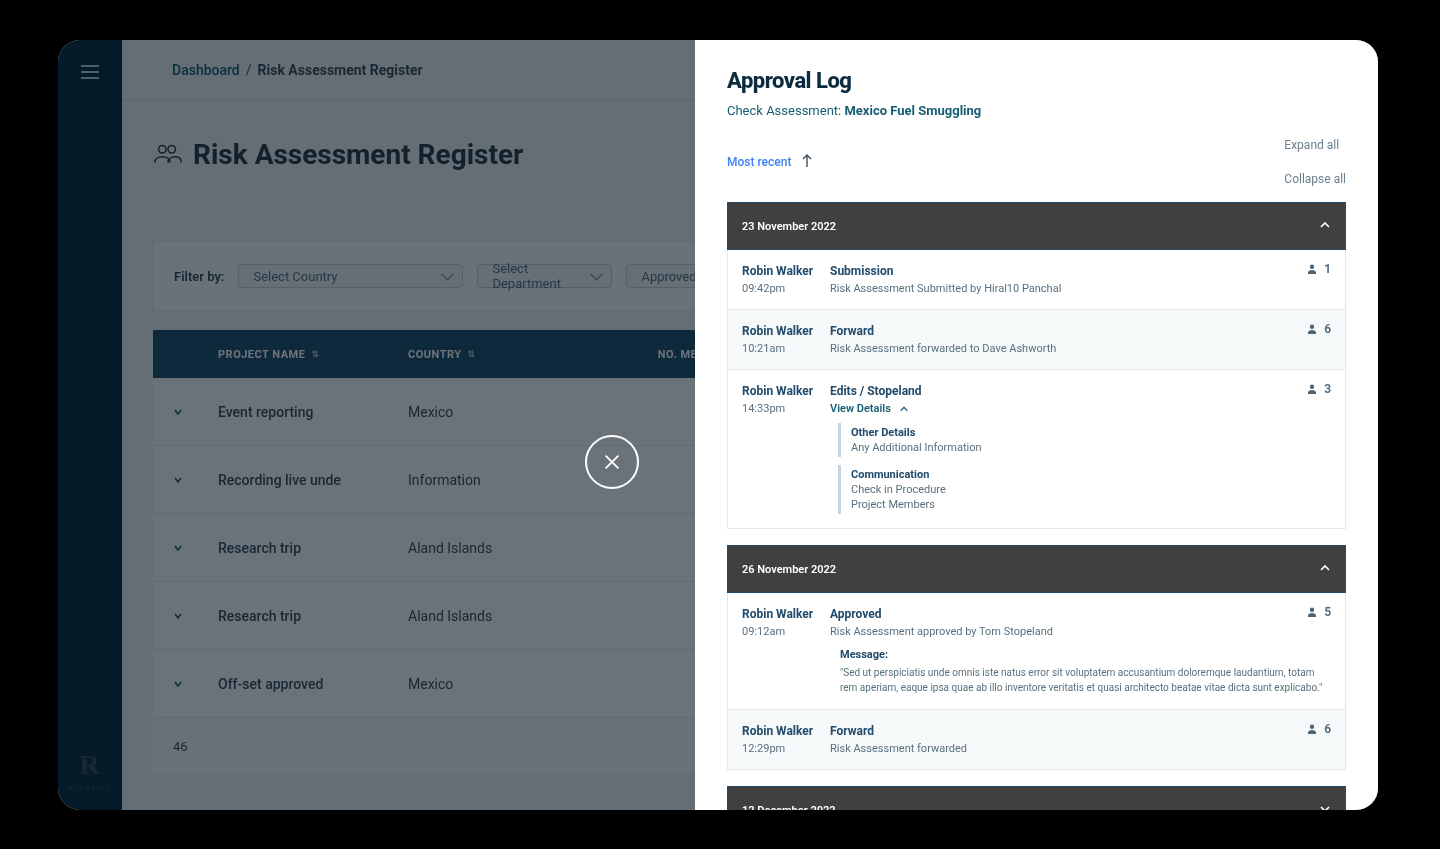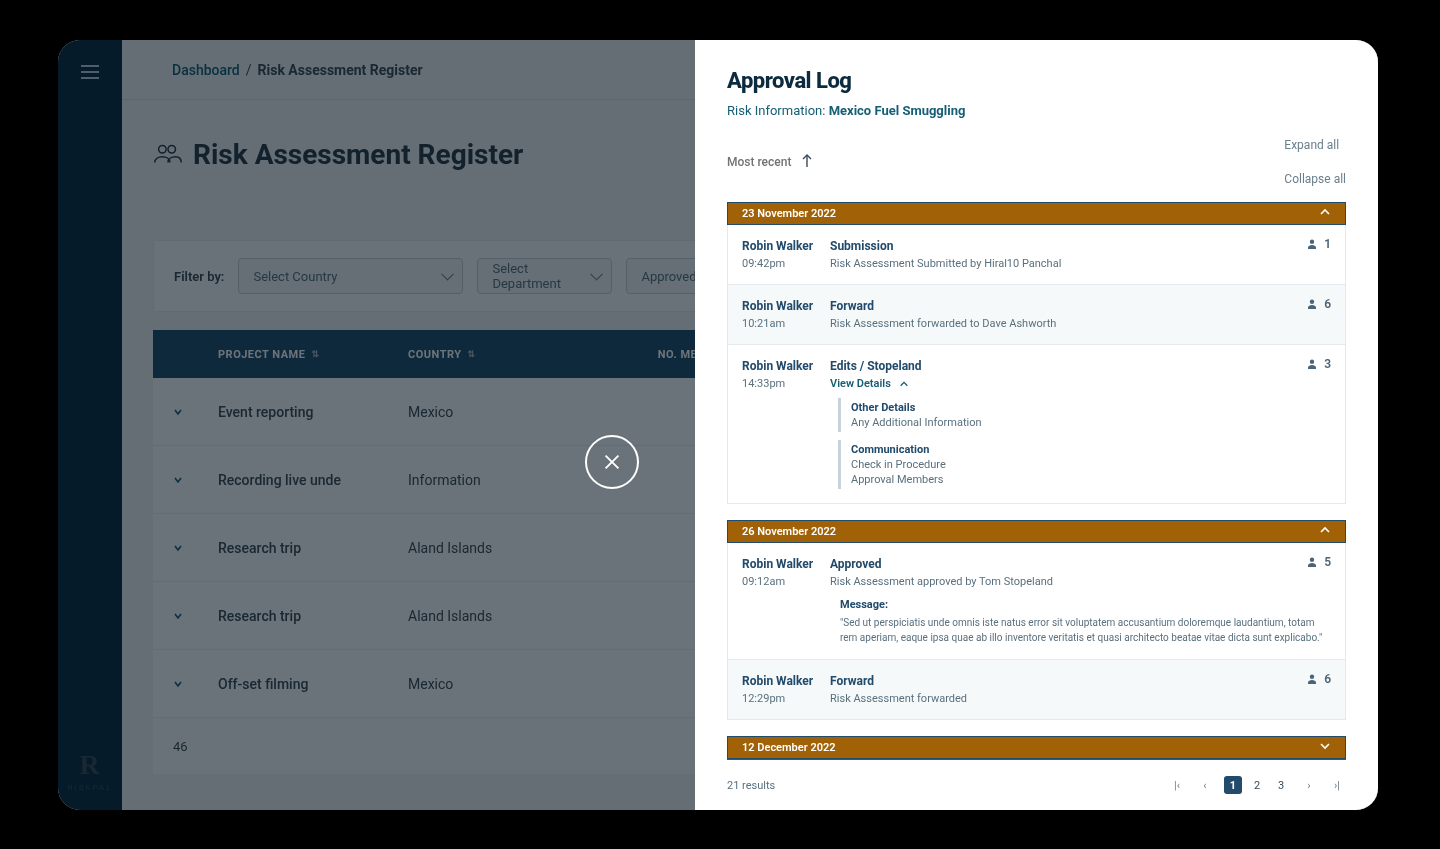--- a/index.html
+++ b/index.html
@@ -20,21 +20,21 @@
   .breadcrumb-current { font-weight:700; }
 
   
   .page-title-wrap { position:absolute; left:95px; top:98px; display:flex; align-items:center; gap:10px; color:#2a3946;}
   .people-icon svg { width:30px; height:24px; }
   .page-title { font-size:28px; font-weight:700; }
 
   
   .filter-bar { position:absolute; left:95px; top:200px; right:35px; height:72px; background:#f8fafb; border:1px solid #e3e9ed; display:flex; align-items:center; padding:0 20px; gap:14px; font-size:13px; color:#3c4b57; }
   .filter-label { font-weight:600; }
-  .filter-select { height:36px; padding:0 30px 0 14px; border:1px solid #c3cfd7; border-radius:4px; background:#f0f4f6; color:#59707f; font-size:13px; position:relative; display:flex; align-items:center; cursor:pointer; }
+  .filter-select { height:24px; padding:0 30px 0 14px; border:1px solid #c3cfd7; border-radius:4px; background:#f0f4f6; color:#59707f; font-size:13px; position:relative; display:flex; align-items:center; cursor:pointer; }
   .filter-select::after { content:''; position:absolute; right:10px; top:50%; width:8px; height:8px; border-right:1.5px solid #6a7f8c; border-bottom:1.5px solid #6a7f8c; transform:translateY(-70%) rotate(45deg); }
   .fs-country{width:225px;} .fs-dept{width:135px;} .fs-status{width:110px;}
 
   
   .table-wrap { position:absolute; left:95px; top:290px; right:35px; }
   .thead { background:#214a6b; height:48px; display:flex; align-items:center; color:#fff; font-size:11px; font-weight:700; letter-spacing:0.5px; padding-left:65px; }
   .th-project { width:190px; display:flex; align-items:center; gap:6px;}
   .th-country { width:190px; display:flex; align-items:center; gap:6px;}
   .th-members { width:150px; text-align:right; display:flex; align-items:center; justify-content:flex-end; gap:6px;}
   .sort-icon { opacity:0.6; font-size:9px; letter-spacing:-2px;}
@@ -51,26 +51,26 @@
   
   .close-circle { position:absolute; left:527px; top:395px; width:54px; height:54px; border:2px solid #fff; border-radius:50%; display:flex; align-items:center; justify-content:center; color:#fff; cursor:pointer; z-index:20;}
   .close-circle svg{width:22px;height:22px;}
 
   
   .drawer { position:absolute; right:0; top:0; width:683px; height:100%; background:#fff; padding:28px 32px 20px 32px; display:flex; flex-direction:column; z-index:10; }
   .drawer-title { font-size:22px; font-weight:800; color:#0d2b3f; letter-spacing:-0.5px; }
   .drawer-subtitle { margin-top:10px; font-size:13px; color:#155e73; }
   .drawer-subtitle b{font-weight:700;}
   .drawer-toolbar { display:flex; align-items:center; margin-top:20px; font-size:12px; color:#6a7f8c; }
-  .sort-toggle { display:flex; align-items:center; gap:10px; cursor:pointer; color:#737373; font-weight:500;text-align:right;}
+  .sort-toggle { display:flex; align-items:center; gap:10px; cursor:pointer; color:#3b82f6; font-weight:500;text-align:right;}
   .sort-arrow svg{width:12px;height:14px;}
   .expand-collapse { margin-left:auto; display:flex; gap:20px;flex-direction:column; }
   .expand-collapse span{cursor:pointer;}
   .log-section { margin-top:16px; }
-  .date-hdr { background:#a16207; color:#fff; height:23px; display:flex; align-items:center; justify-content:space-between; padding:0 14px; font-size:11px; font-weight:600; border:1px solid #214a6b;}
+  .date-hdr { background:#404040; color:#fff; height:48px; display:flex; align-items:center; justify-content:space-between; padding:0 14px; font-size:11px; font-weight:600; border:1px solid #214a6b;}
   .date-hdr .chev{cursor:pointer;}
   .log-item { border:1px solid #e4e9ee; border-top:none; padding:14px 14px; font-size:12px; display:flex; position:relative;}
   .log-item.alt { background:#f6f9fa; }
   .col-who { width:88px; flex-shrink:0;}
   .who-name { font-weight:700; color:#214a6b; }
   .who-time { color:#59707f; margin-top:4px; font-size:11px;}
   .col-what { flex:1; }
   .what-title { font-weight:700; color:#214a6b; }
   .what-desc { color:#59707f; margin-top:4px; font-size:11px;}
   .view-details { color:#155e73; font-weight:600; display:flex; align-items:center; gap:8px; margin-top:4px; cursor:pointer; font-size:11px;}
@@ -186,21 +186,21 @@
               <polyline points="2,3 5,7 8,3"></polyline>
             </svg></div>
           <div class="td-project">Research trip</div>
           <div class="td-country">Aland Islands</div>
           <div class="td-members">1</div>
         </div>
         <div class="trow">
           <div class="expand-cell"><svg width="10" height="10" viewBox="0 0 10 10" fill="none" stroke="#155e73" stroke-width="1.6">
               <polyline points="2,3 5,7 8,3"></polyline>
             </svg></div>
-          <div class="td-project">Off-set filming</div>
+          <div class="td-project">Off-set approved</div>
           <div class="td-country">Mexico</div>
           <div class="td-members">1</div>
         </div>
       </div>
     <div class="tfoot">
         <span>46</span>
       </div>
   </div>
 
   <div class="dim"></div>
@@ -208,21 +208,21 @@
   <div class="close-circle">
     <svg viewBox="0 0 24 24" fill="none" stroke="currentColor" stroke-width="2">
         <line x1="5" y1="5" x2="19" y2="19"></line>
         <line x1="19" y1="5" x2="5" y2="19"></line>
       </svg>
   </div>
 
   <div class="drawer">
     <div class="drawer-title">Approval Log</div>
     <div class="drawer-subtitle">
-      <span>Risk Information:</span>
+      <span>Check Assessment:</span>
       <b>Mexico Fuel Smuggling</b>
     </div>
     <div class="drawer-toolbar">
       <div class="sort-toggle">
         <span>Most recent</span>
         <span class="sort-arrow"><svg viewBox="0 0 12 14" fill="none" stroke="#3c4b57" stroke-width="1.4">
               <line x1="6" y1="13" x2="6" y2="1"></line>
               <polyline points="2,5 6,1 10,5"></polyline>
             </svg></span>
       </div>
@@ -282,21 +282,21 @@
               <div class="view-details">View Details <svg viewBox="0 0 12 12" width="10" height="10" fill="none" stroke="#155e73" stroke-width="1.6">
                   <polyline points="2,8 6,4 10,8"></polyline>
                 </svg></div>
               <div class="detail-block">
                 <div class="db-title">Other Details</div>
                 <div class="db-line">Any Additional Information</div>
               </div>
               <div class="detail-block">
                 <div class="db-title">Communication</div>
                 <div class="db-line">Check in Procedure</div>
-                <div class="db-line">Approval Members</div>
+                <div class="db-line">Project Members</div>
               </div>
             </div>
             <div class="badge-count">
               <svg viewBox="0 0 12 12">
                 <path d="M6 6a2.2 2.2 0 100-4.4A2.2 2.2 0 006 6zm0 1c-2 0-4 1-4 2.6V11h8v-1.4C10 8 8 7 6 7z"></path>
               </svg>
               <span>3</span>
             </div>
           </div>
         </div>

